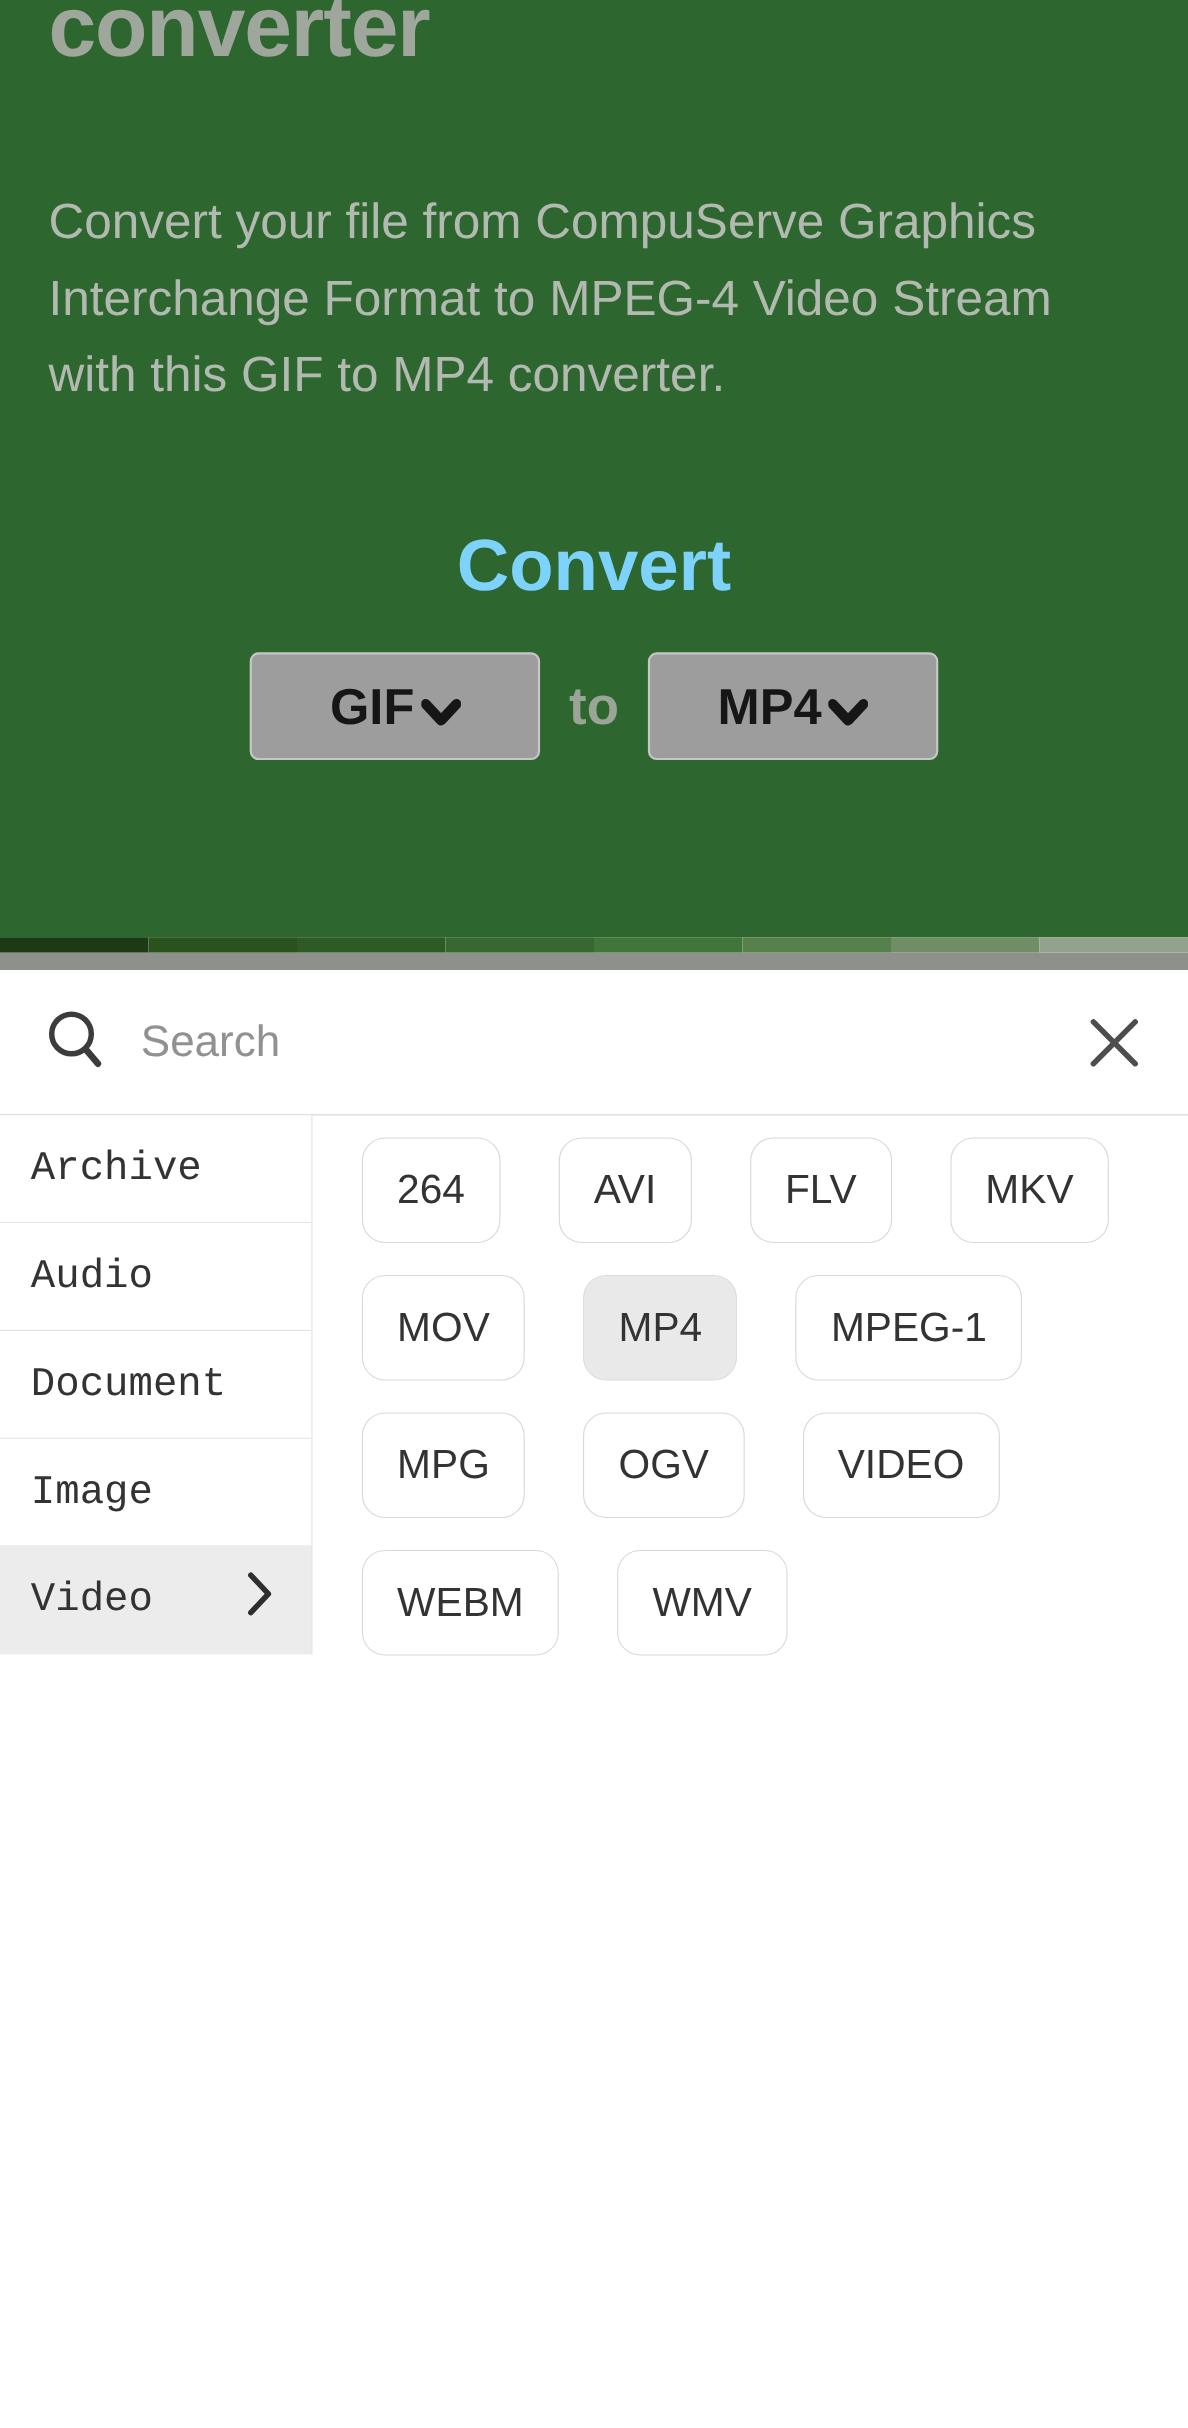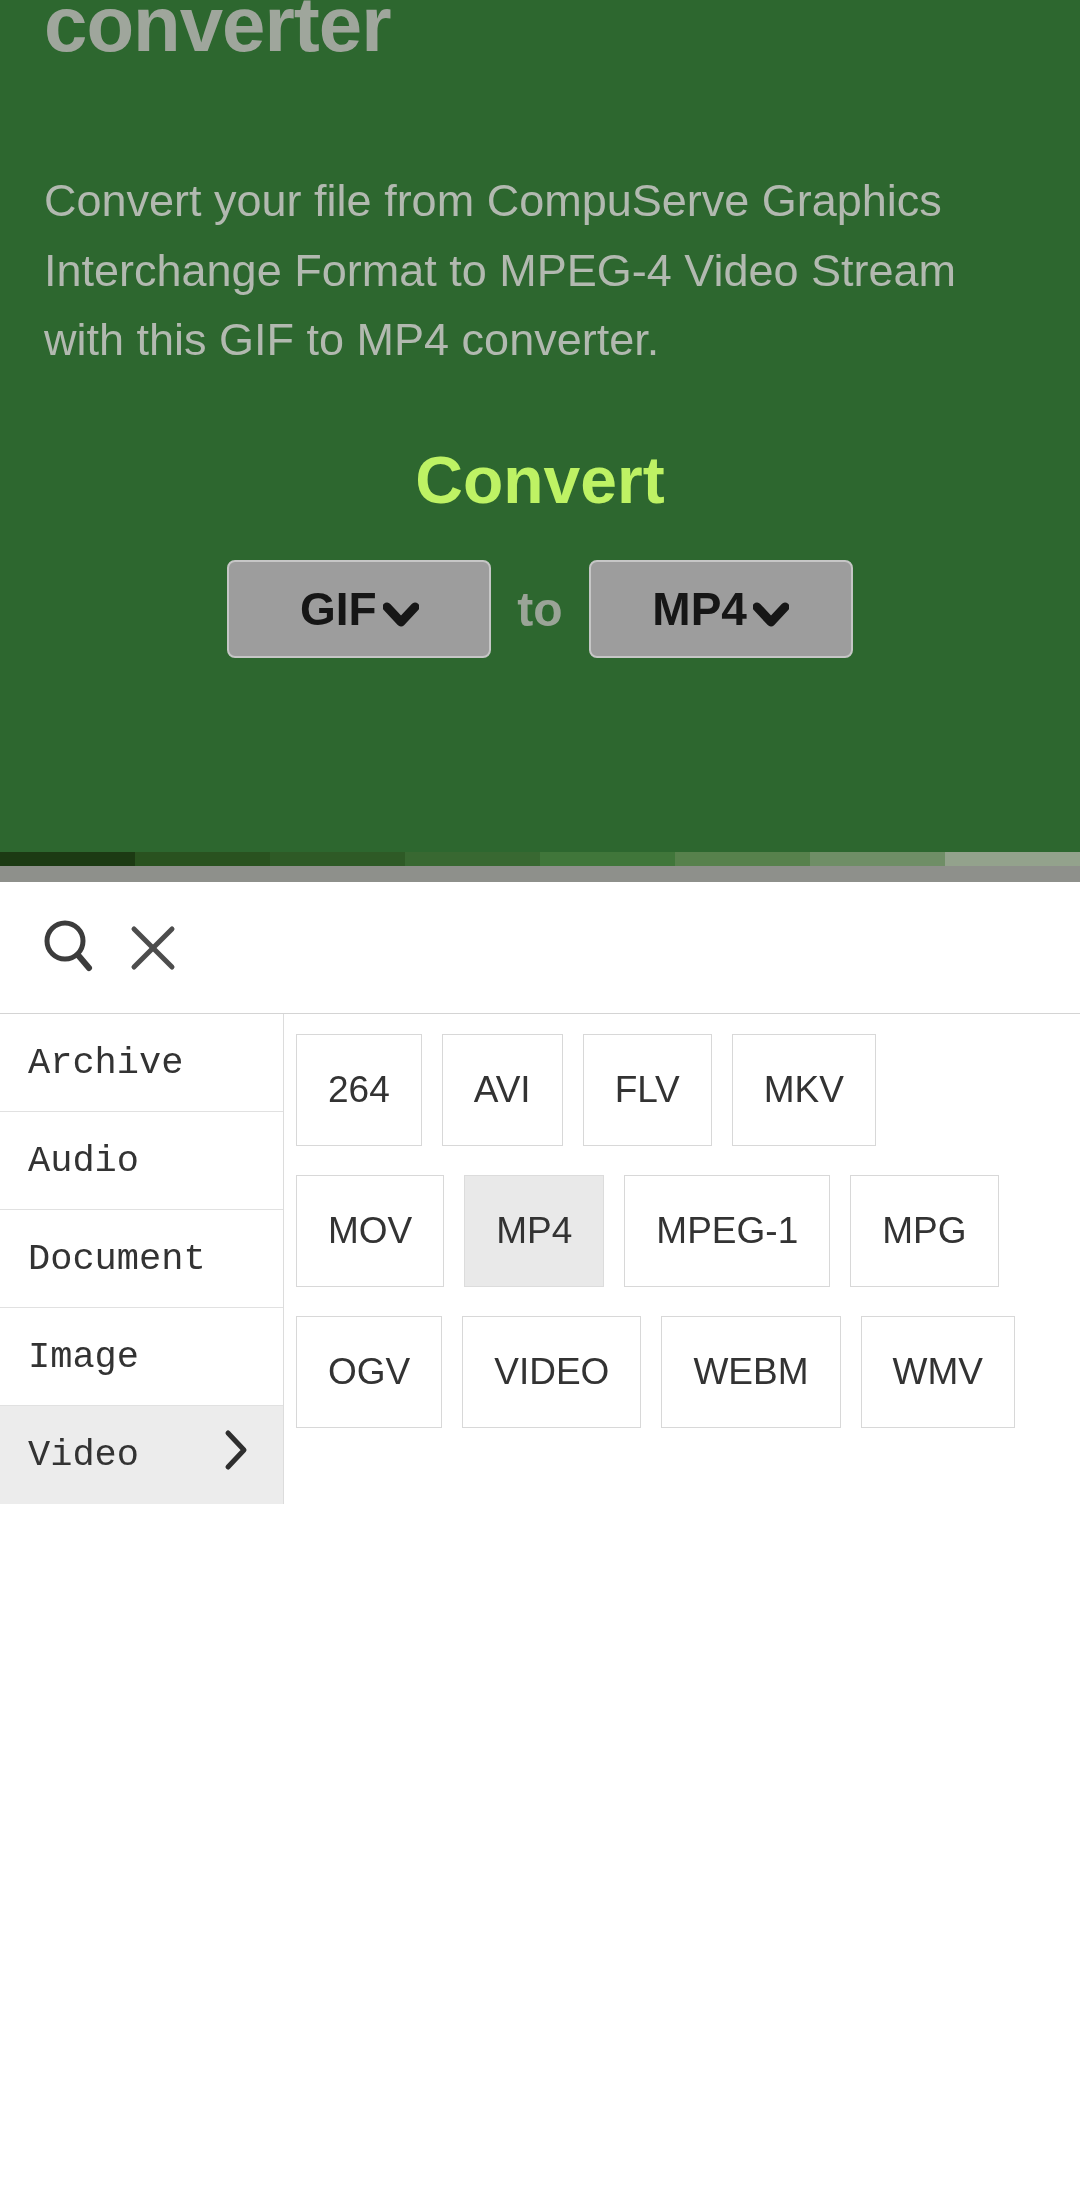--- a/index.html
+++ b/index.html
@@ -29,23 +29,23 @@
   .hero .desc {
     font-size: 45px;
     line-height: 1.55;
     color: #b2b9b0;
     margin-top: 100px;
     max-width: 985px;
   }
   .hero h2 {
     font-size: 66px;
     font-weight: bold;
-    color: #bef264;
+    color: #7dd3fc;
     text-align: center;
-    margin-top: 67px;
+    margin-top: 100px;
   }
   .convert-row {
     display: flex;
     justify-content: center;
     align-items: center;
     gap: 26px;
     margin-top: 42px;
   }
   .fmt-dd {
     width: 264px; height: 98px;
@@ -103,29 +103,29 @@
   .cat.selected { background: #ececec; border-bottom: none; }
 
   .formats {
     flex: 1;
     padding: 20px 40px 0 12px;
     display: flex; flex-wrap: wrap;
     gap: 29px 20px;
     align-content: flex-start;
   }
   .fmt {
-    height: 112px;
+    height: 96px;
     padding: 0 31px;
     background: #ffffff;
     border: 1px solid #d8d8d8;
-    border-radius: 0;
+    border-radius: 21px;
     font-family: "Liberation Sans", sans-serif;
     font-size: 37px; color: #333333;
     cursor: pointer;
-    display: flex; align-items: center; justify-content: center;
+    display: flex; align-items: center; justify-content: center; margin-left: 33px;
   }
   .fmt.selected { background: #e9e9e9; border-color: #dcdcdc; }
 </style>
 </head>
 <body>
 
 <div>
 
   <header class="hero">
     <h1>converter</h1>
@@ -167,20 +167,21 @@
 
   <section class="modal">
 
     <div class="search-row">
       <span>
         <svg width="54" height="58" viewBox="0 0 54 58">
             <circle cx="23" cy="24" r="18" fill="none" stroke="#3c3c3c" stroke-width="5"></circle>
             <line x1="36" y1="38" x2="47" y2="51" stroke="#3c3c3c" stroke-width="6" stroke-linecap="round"></line>
           </svg>
       </span>
+      <input type="text" placeholder="Search" style="">
       <span class="close-btn">
         <svg width="50" height="50" viewBox="0 0 50 50">
             <line x1="6" y1="6" x2="44" y2="44" stroke="#4d4d4d" stroke-width="5" stroke-linecap="round"></line>
             <line x1="44" y1="6" x2="6" y2="44" stroke="#4d4d4d" stroke-width="5" stroke-linecap="round"></line>
           </svg>
       </span>
     </div>
 
     <div class="content">
 

